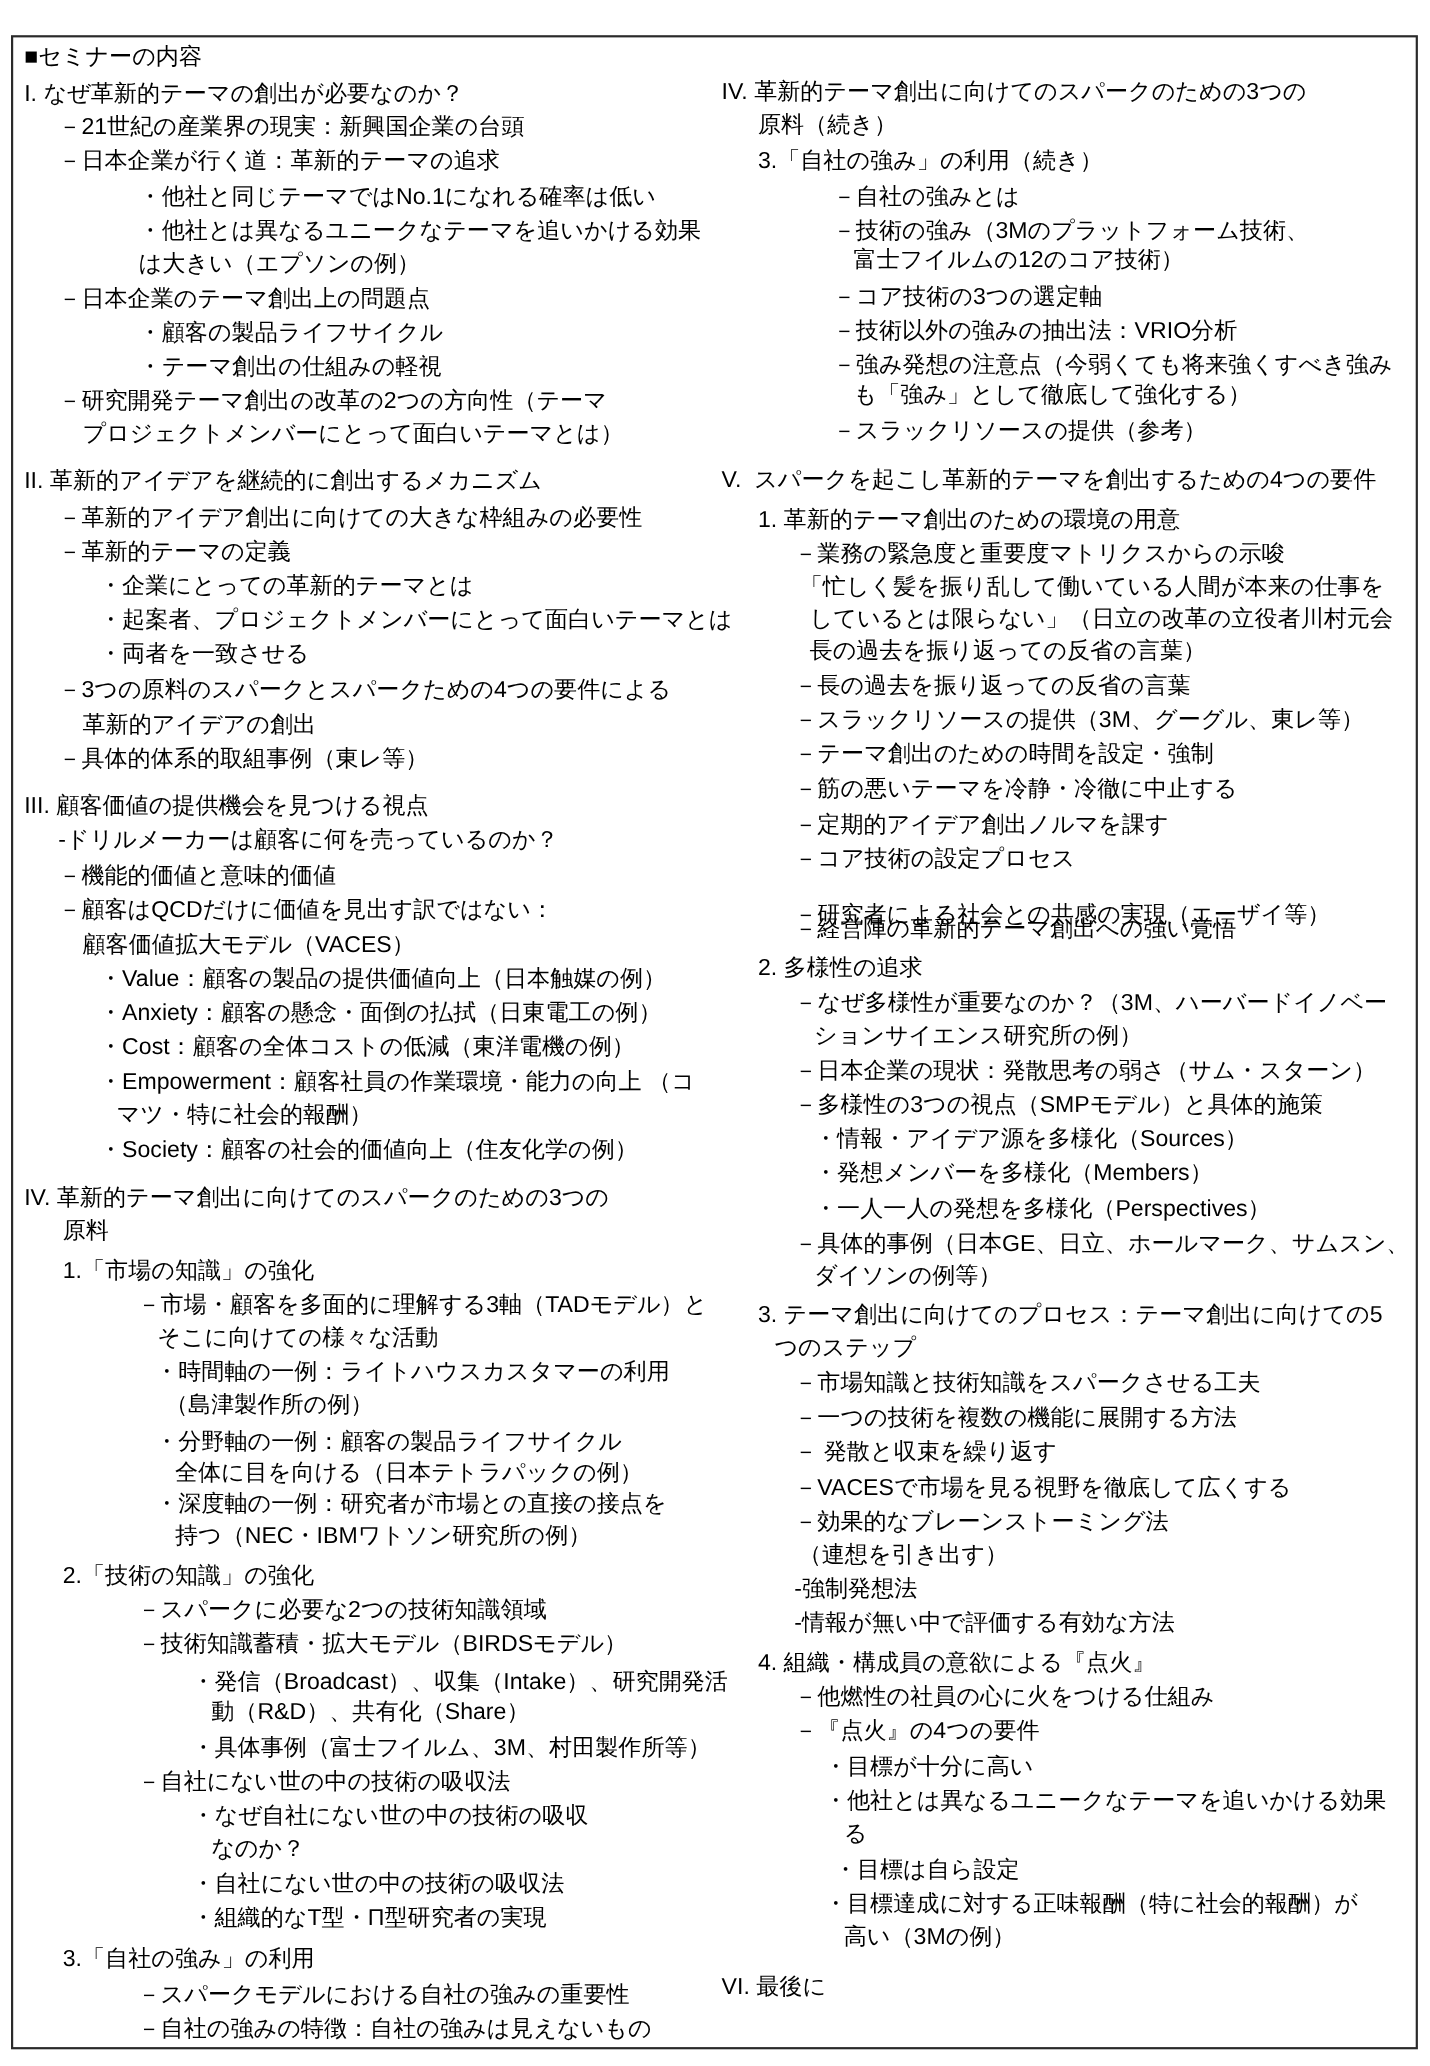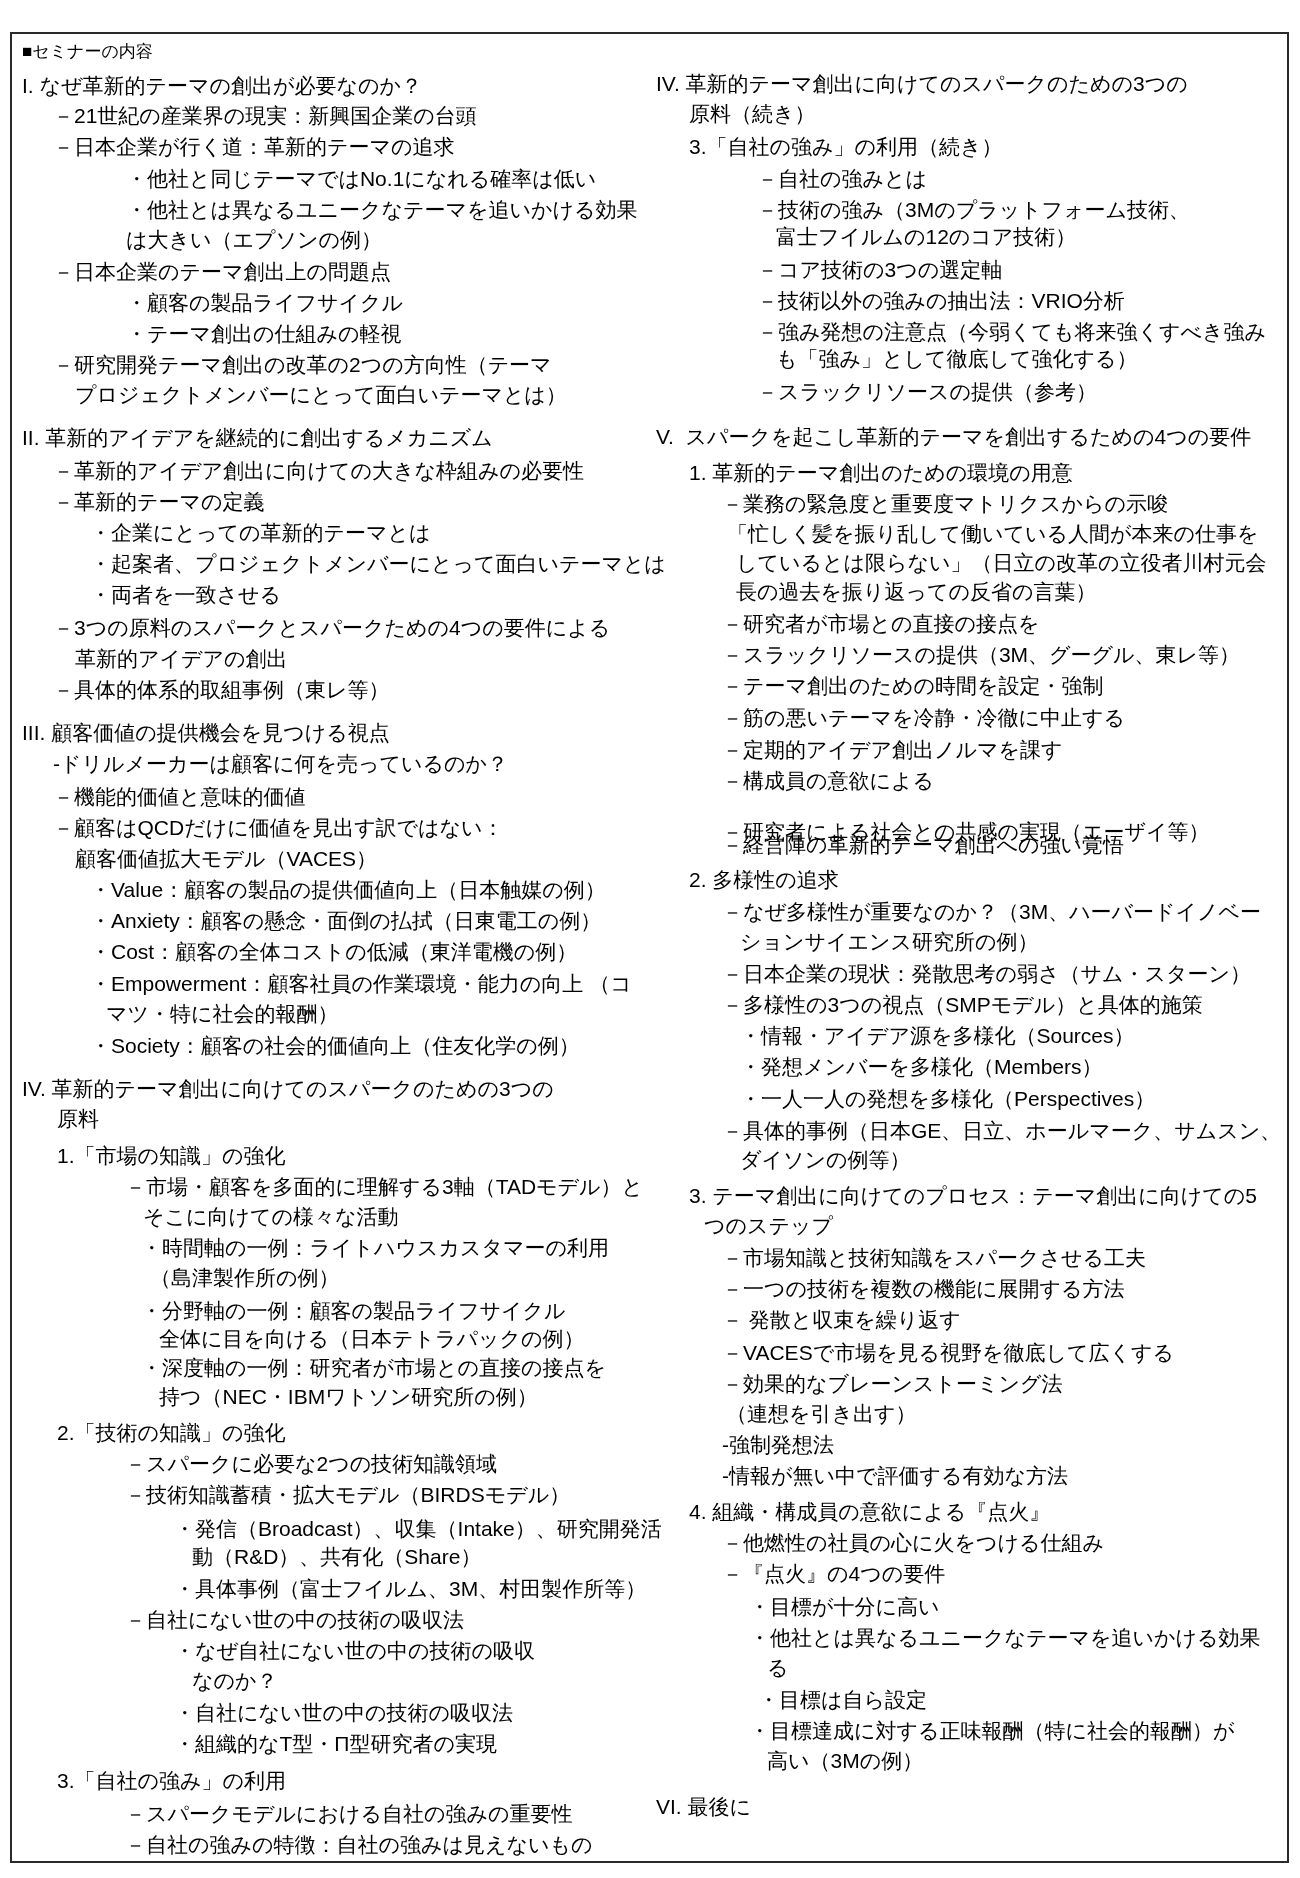--- a/index.html
+++ b/index.html
@@ -16,21 +16,21 @@
     .col { position: absolute; top: 0; height: 1878px; }
     .col-left { left: 0; width: 640px; }
     .col-right { left: 640px; width: 660px; }
     .ln {
       position: absolute;
       height: 30px; line-height: 30px;
       font-size: 21px;
       white-space: pre;
       letter-spacing: 0;
     }
-    .title { font-size: 17px; text-align: right; }
+    .title { font-size: 21px; text-align: right; }
   </style>
 </head>
 <body>
 
 <div class="frame"></div>
 
 <div class="col col-left">
   <div class="ln title" style="top:37px;left:22px">■セミナーの内容</div>
 
   <div>
@@ -128,26 +128,26 @@
 
   <div>
     <div class="ln" style="top:422px;left:16px">V.  スパークを起こし革新的テーマを創出するための4つの要件</div>
 
     <div>
       <div class="ln" style="top:458px;left:49px">1. 革新的テーマ創出のための環境の用意</div>
       <div class="ln" style="top:489px;left:82px">－業務の緊急度と重要度マトリクスからの示唆</div>
       <div class="ln" style="top:519px;left:87px">「忙しく髪を振り乱して働いている人間が本来の仕事を</div>
       <div class="ln" style="top:548px;left:96px">しているとは限らない」（日立の改革の立役者川村元会</div>
       <div class="ln" style="top:577px;left:96px">長の過去を振り返っての反省の言葉）</div>
-      <div class="ln" style="top:609px;left:82px">－研究者が市場との直接の接点を</div>
+      <div class="ln" style="top:609px;left:82px">－長の過去を振り返っての反省の言葉</div>
       <div class="ln" style="top:640px;left:82px">－スラックリソースの提供（3M、グーグル、東レ等）</div>
       <div class="ln" style="top:671px;left:82px">－テーマ創出のための時間を設定・強制</div>
       <div class="ln" style="top:703px;left:82px">－筋の悪いテーマを冷静・冷徹に中止する</div>
       <div class="ln" style="top:735px;left:82px">－定期的アイデア創出ノルマを課す</div>
-      <div class="ln" style="top:766px;left:82px">－構成員の意欲による</div>
+      <div class="ln" style="top:766px;left:82px">－コア技術の設定プロセス</div>
       <div class="ln" style="top:817px;left:82px">－研究者による社会との共感の実現（エーザイ等）</div>
       <div class="ln" style="top:830px;left:82px">－経営陣の革新的テーマ創出への強い覚悟</div>
     </div>
 
     <div>
       <div class="ln" style="top:865px;left:49px">2. 多様性の追求</div>
       <div class="ln" style="top:897px;left:82px">－なぜ多様性が重要なのか？（3M、ハーバードイノベー</div>
       <div class="ln" style="top:927px;left:100px">ションサイエンス研究所の例）</div>
       <div class="ln" style="top:959px;left:82px">－日本企業の現状：発散思考の弱さ（サム・スターン）</div>
       <div class="ln" style="top:990px;left:82px">－多様性の3つの視点（SMPモデル）と具体的施策</div>

